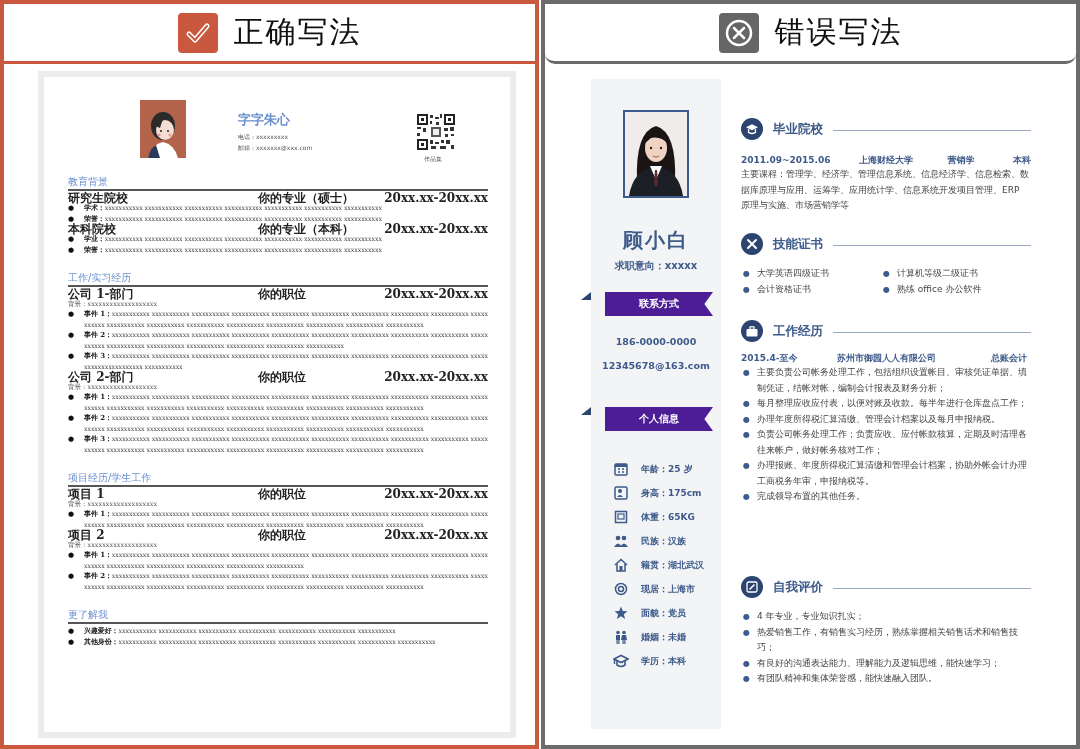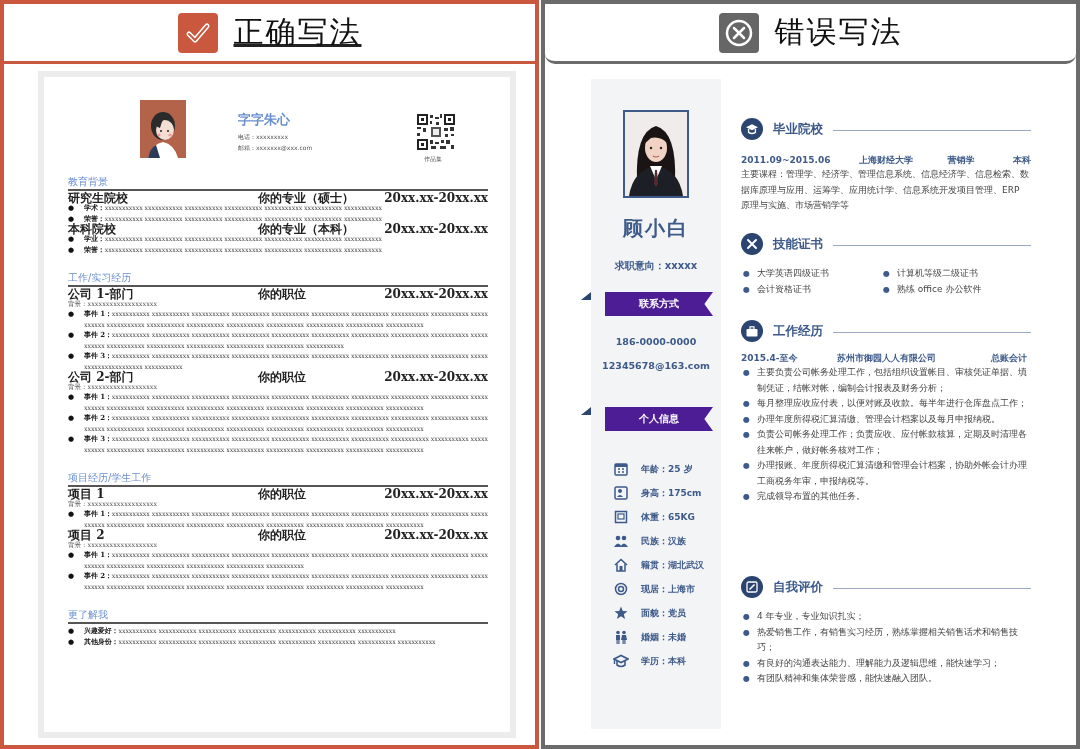--- a/index.html
+++ b/index.html
@@ -4,21 +4,21 @@
 <style>
   * { box-sizing: border-box; margin: 0; padding: 0; }
   html, body { width: 1080px; height: 749px; overflow: hidden; background: #ffffff; }
   body { position: relative; font-family: "DejaVu Sans", "Liberation Sans", sans-serif; color: #222; }
 
   
   .panel { position: absolute; top: 0; height: 749px; }
   .panel-left { left: 0; width: 539px; border: 4px solid #c9583e; }
   .panel-right { left: 541px; width: 539px; border: 4px solid #6b6b6b; }
   .panel-header { height: 60px; display: flex; align-items: center; justify-content: center; gap: 16px; }
-  .panel-left .panel-header { border-bottom: 3px solid #c9583e; text-decoration: underline; }
+  .panel-left .panel-header { border-bottom: 3px solid #c9583e; }
   .panel-right .panel-header { border-bottom: 3px solid #6b6b6b; border-radius: 10px; }
   .header-badge { width: 40px; height: 40px; border-radius: 4px; display: flex; align-items: center; justify-content: center; }
   .panel-left .header-badge { background: #c9583e; }
   .panel-right .header-badge { background: #666666; }
   .header-title { font-size: 30px; color: #111; letter-spacing: 2px; }
 
   
   .left-frame { position: absolute; left: 34px; top: 67px; width: 478px; height: 667px; background: #ececec; padding: 6px; }
   .left-paper { width: 100%; height: 100%; background: #fff; padding: 0 22px 0 24px; position: relative; font-family: "DejaVu Serif", "Liberation Serif", serif; font-size: 7px; color: #333; }
   .lr-top { position: relative; height: 90px; }
@@ -34,21 +34,21 @@
   .lr-row { position: relative; }
   .lr-bg { font-size: 6.5px; color: #555; line-height: 10px; }
   .lr-bullet { display: flex; font-size: 6.3px; line-height: 10.5px; color: #444; }
   .lr-dot { width: 16px; flex: none; font-size: 7px; color: #111; }
   .lr-bullet b { color: #222; font-size: 7px; }
   .lr-text { word-break: break-all; letter-spacing: -0.1px; }
 
   
   .right-sidebar { position: absolute; left: 46px; top: 75px; width: 130px; height: 650px; background: #f3f4f6; }
   .rs-photo { position: absolute; left: 32px; top: 31px; width: 66px; height: 88px; border: 2px solid #3d5a8a; background: #e9e6e4; overflow: hidden; }
-  .rs-name { position: absolute; left: 0; width: 130px; top: 136px; text-align: center; font-size: 20px; font-weight: bold; color: #3d5a8a; letter-spacing: 2px; }
+  .rs-name { position: absolute; left: 0; width: 130px; top: 148px; text-align: center; font-size: 20px; font-weight: bold; color: #3d5a8a; letter-spacing: 2px; }
   .rs-intent { position: absolute; left: 0; width: 130px; top: 180px; text-align: center; font-size: 10px; font-weight: bold; color: #3d5a8a; }
   .rs-ribbon { position: absolute; left: -10px; width: 108px; height: 24px; background: #4c1d95; color: #fff; font-size: 10px; font-weight: bold; display: flex; align-items: center; justify-content: center;
                clip-path: polygon(0 0, 100% 0, 92% 50%, 100% 100%, 0 100%); margin-left: 24px; }
   .rs-ribbon::before { content: ""; position: absolute; }
   .rs-ribbon-tab { position: absolute; left: -10px; width: 10px; height: 8px; background: #2c4470; clip-path: polygon(100% 0, 100% 100%, 0 100%); }
   .rs-contact { position: absolute; left: 0; width: 130px; text-align: center; font-size: 9.5px; font-weight: bold; color: #3d5a8a; }
   .rs-info { position: absolute; left: 22px; display: flex; align-items: center; gap: 12px; font-size: 9px; font-weight: bold; color: #3d5a8a; }
   .rs-info-icon { width: 16px; height: 16px; display: flex; align-items: center; justify-content: center; }
 
   .rm { position: absolute; left: 196px; width: 290px; }

